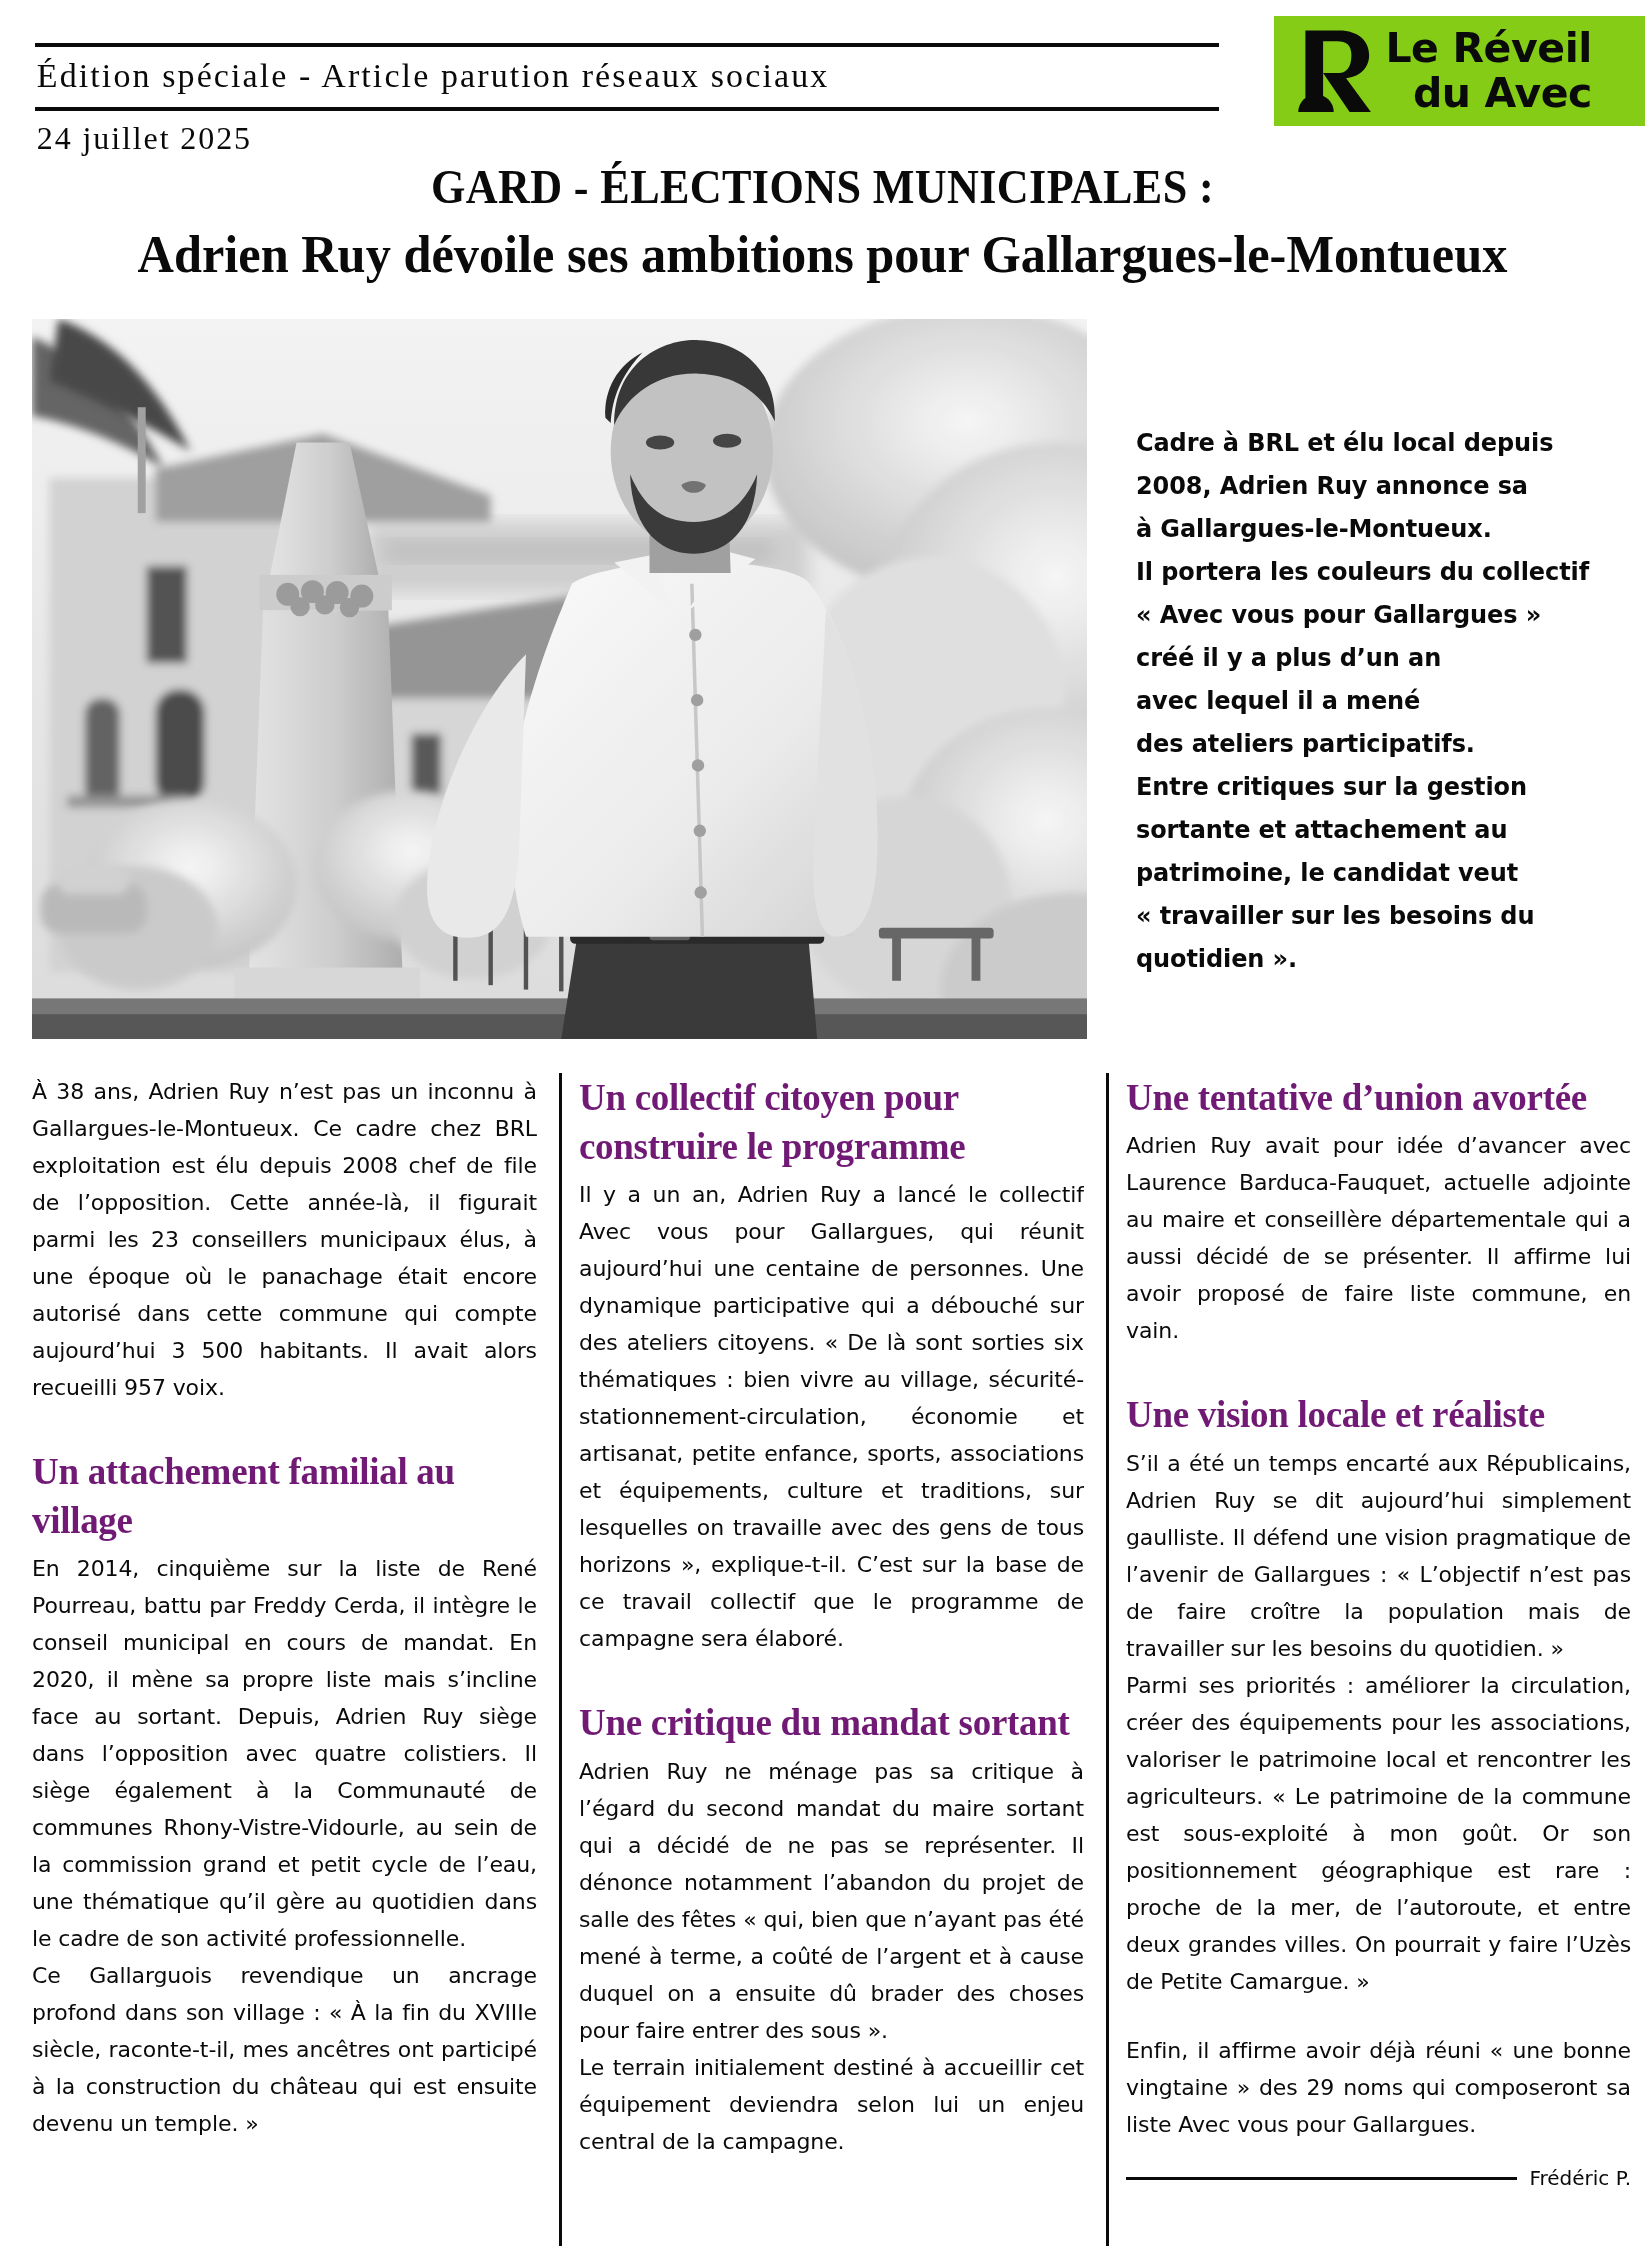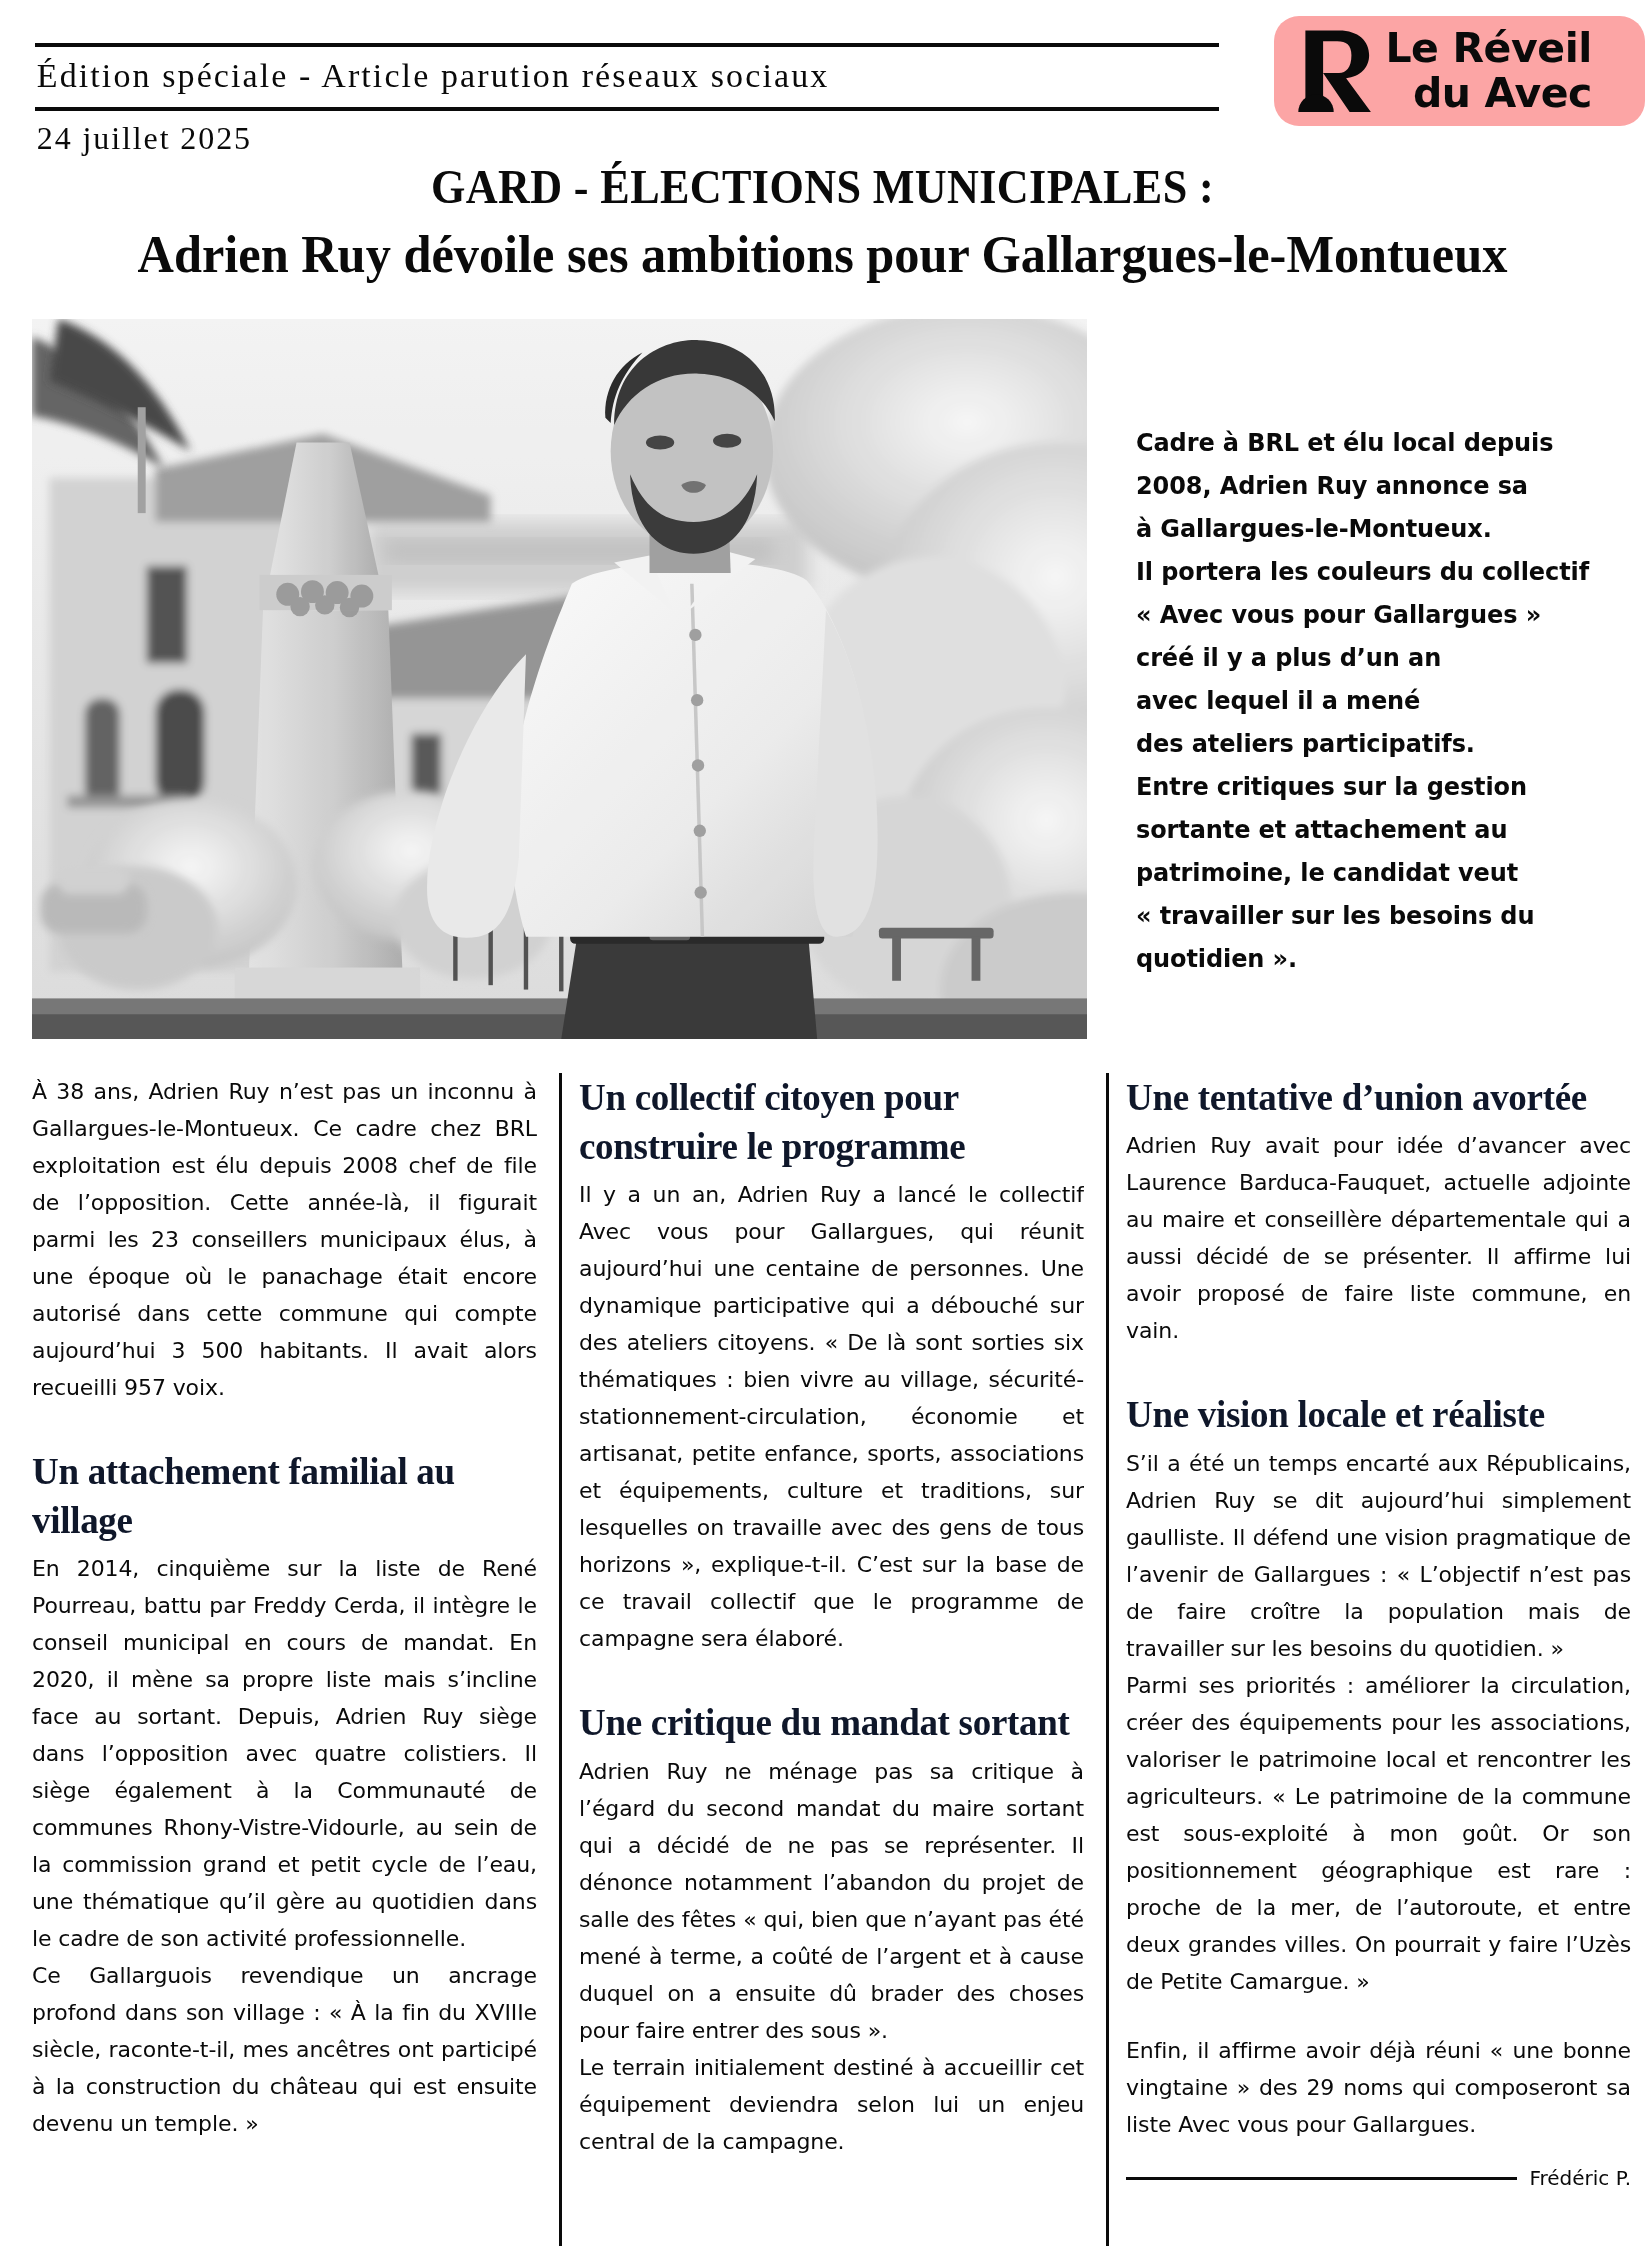--- a/index.html
+++ b/index.html
@@ -57,25 +57,24 @@
     padding-left: 1.8px;
   }
 
   
   .logo-box {
     position: absolute;
     right: 0px;
     top: 0px;
     width: 371px;
     height: 110px;
-    background: #fca5a5;
+    background: #84cc16;
     display: flex;
     align-items: center;
     padding-left: 19.4px;
-    border-radius: 25px;
   }
   .logo-mark { width: 85px; height: 88px; flex: 0 0 auto; }
   .logo-words {
     margin-left: 7px;
     display: flex;
     flex-direction: column;
     justify-content: center;
     line-height: 1;
   }
   .logo-l1 {
@@ -187,21 +186,21 @@
     hyphens: auto;
   }
   .body-p + .body-p { margin-top: 0px; }
 
   .subhead {
     font-family: "Liberation Serif", serif;
     font-weight: 700;
     font-size: 37px;
     line-height: 49px;
     margin: 41px 0 5.3px 0;
-    color: #0f172a;
+    color: #701a75;
     letter-spacing: -0.3px;
   }
   .subhead.tight-top { }
   .subhead.first { margin-top: 0; }
 
   .byline-wrap {
     margin-top: 23px;
     display: flex;
     align-items: flex-end;
     justify-content: flex-start;

